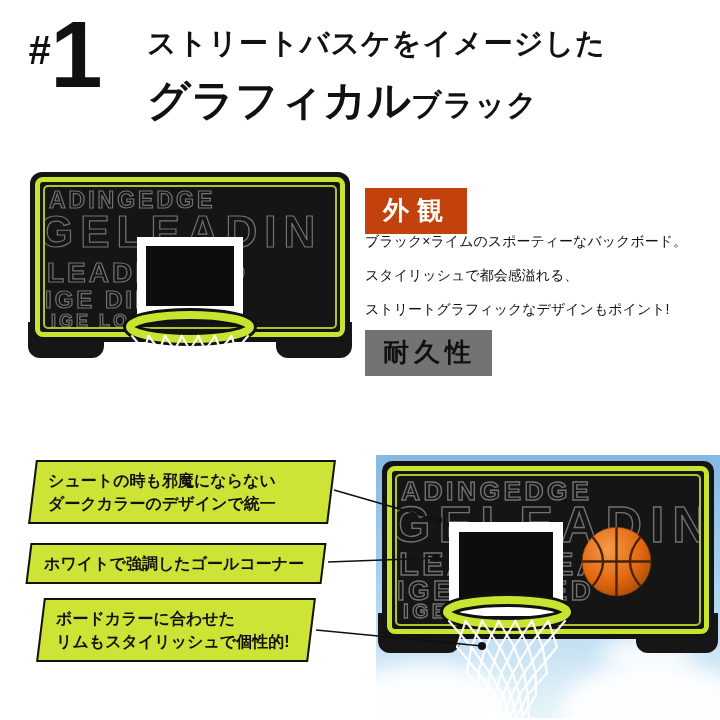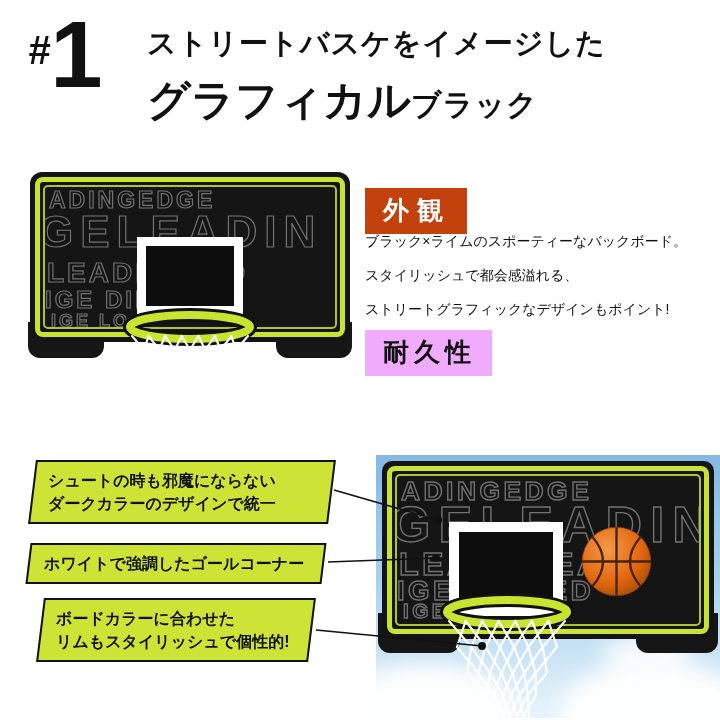--- a/index.html
+++ b/index.html
@@ -32,21 +32,21 @@
             border:9px solid #fff;background:#0d0d0d;z-index:3;}
   .b-wing{position:absolute;top:150px;width:76px;height:36px;background:#161616;border-radius:0 0 12px 12px;z-index:0;}
   .b-wing.left{left:-2px;} .b-wing.right{right:-2px;}
   .net-svg{position:absolute;z-index:4;overflow:visible;}
   .net-svg line{stroke:#fff;stroke-width:2.2;stroke-linecap:round;opacity:.95;}
   .board-illus .net-svg{left:85px;top:140px;width:150px;height:146px;}
 
   
   .badge{position:absolute;font-weight:bold;font-size:26px;letter-spacing:8px;padding:5px 16px 6px 18px;}
   .badge-black{left:365px;top:176px;background:#c2410c;color:#fff;margin-top:12px;}
-  .badge-lime{left:365px;top:330px;background:#f0abfc;color:#111;letter-spacing:5px;}
+  .badge-lime{left:365px;top:330px;background:#737373;color:#111;letter-spacing:5px;}
   .paragraph{position:absolute;left:365px;font-size:14px;line-height:34px;font-weight:500;color:#111;letter-spacing:0;}
   .para-appearance{top:224px;}
   .para-durability{top:378px;}
 
   
   .callout{position:absolute;background:#cde335;border:2px solid #111;transform:skewX(-7deg);
            padding:7px 14px;z-index:4;}
   .callout-inner{transform:skewX(7deg);font-weight:bold;font-size:16px;line-height:23px;color:#111;}
   .c1{left:32px;top:460px;width:300px;}
   .c2{left:28px;top:543px;width:296px;}

